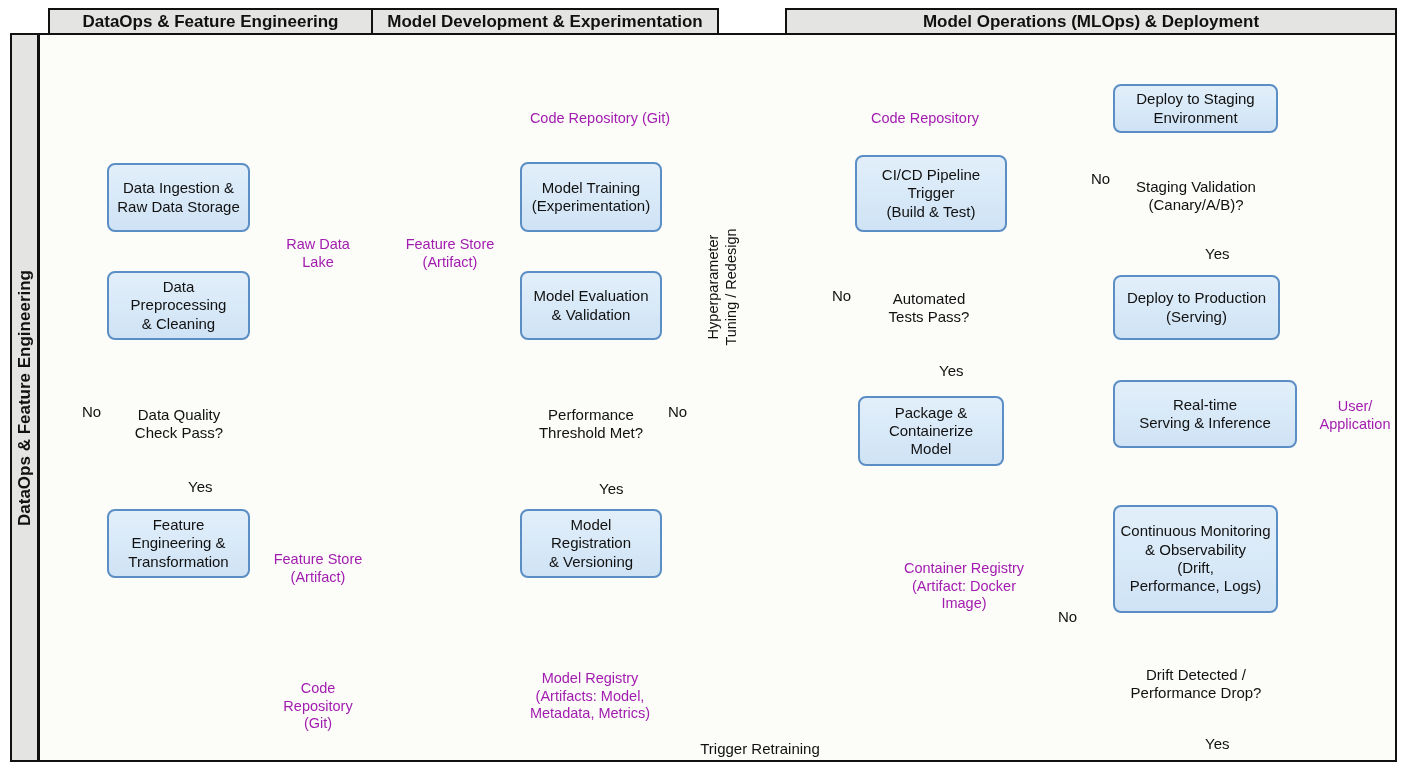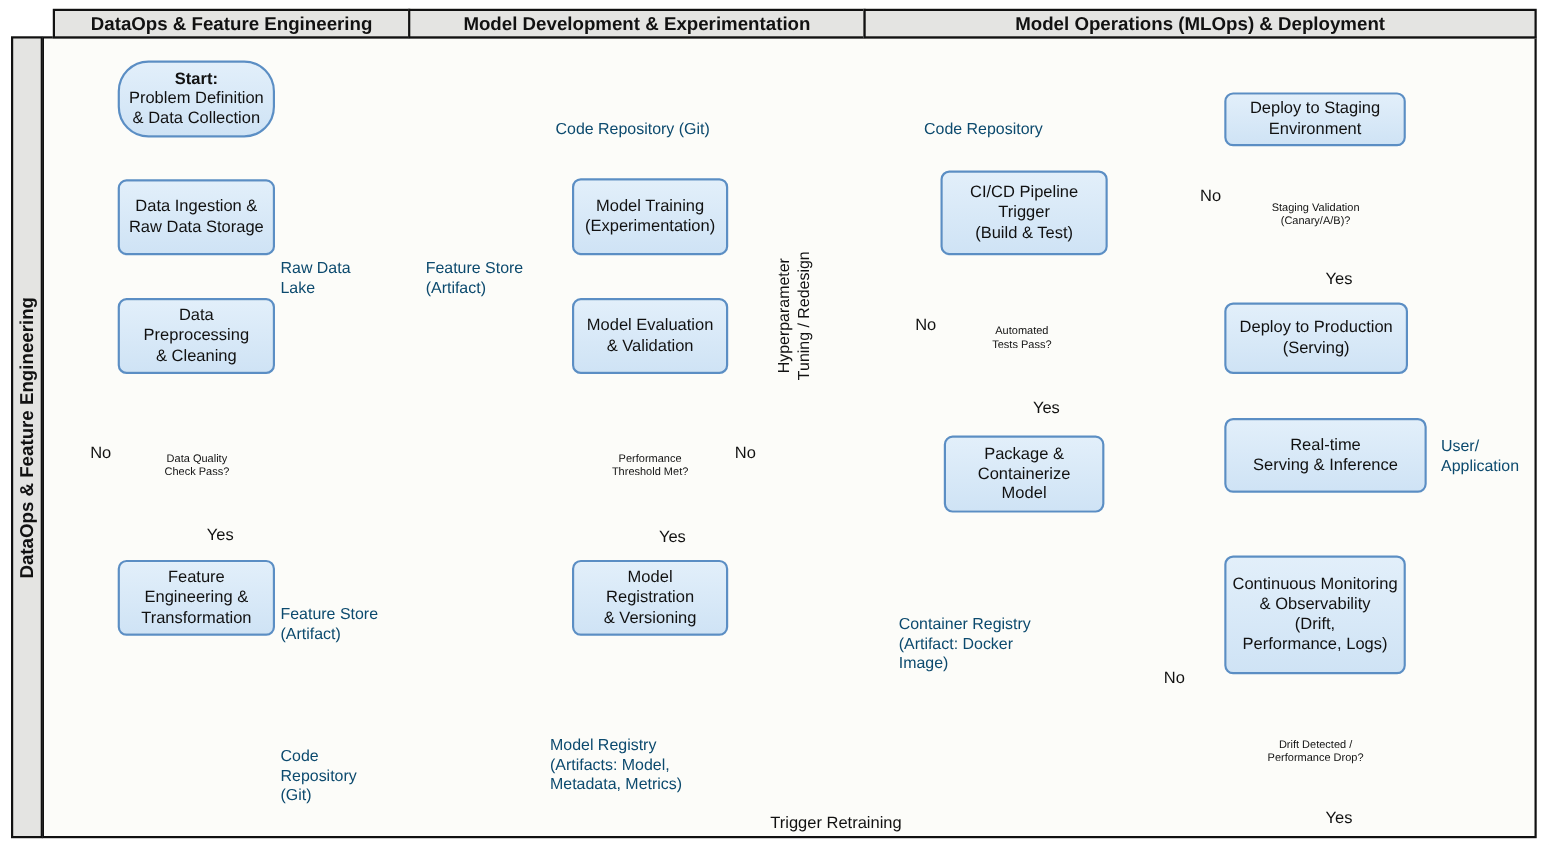--- a/index.html
+++ b/index.html
@@ -17,22 +17,22 @@
   .sidebar{position:absolute;left:10px;top:33px;width:29px;height:729px;background:var(--header-bg);
        border:2px solid #111;display:flex;align-items:center;justify-content:center}
   .sidebar span{writing-mode:vertical-rl;transform:rotate(180deg);font-weight:bold;font-size:17px;color:#111;white-space:nowrap}
   svg.layer{position:absolute;left:0;top:0;width:1408px;height:768px;pointer-events:none}
   .box{position:absolute;background:linear-gradient(180deg,#e2effa 0%,#cfe3f5 100%);
        border:2px solid var(--node-border);border-radius:8px;display:flex;align-items:center;justify-content:center;
        text-align:center;font-size:15px;line-height:1.22;color:#111;white-space:pre-line}
   .box.start{border-radius:28px}
   .box .bold{font-weight:bold;display:block}
   .dtxt{position:absolute;display:flex;align-items:center;justify-content:center;text-align:center;
-       font-size:10px;line-height:1.2;color:#111;white-space:pre-line}
-  .lbl{position:absolute;text-align:left;font-size:14.5px;line-height:1.22;color:#0c4a6e;white-space:pre-line}
+       font-size:15px;line-height:1.2;color:#111;white-space:pre-line}
+  .lbl{position:absolute;text-align:center;font-size:14.5px;line-height:1.22;color:#a21caf;white-space:pre-line}
   .elbl{position:absolute;font-size:15px;color:#111;white-space:nowrap}
   .rot{position:absolute;display:flex;align-items:center;justify-content:center;text-align:center;
        font-size:14.5px;line-height:1.25;color:#111;white-space:pre-line;transform:rotate(-90deg)}
   .db-body{fill:var(--db-fill);stroke:var(--db-border);stroke-width:2.6;stroke-linejoin:round}
   .db-arc{fill:none;stroke:var(--db-border);stroke-width:2.6}
   .db-top{fill:var(--db-fill);stroke:var(--db-border);stroke-width:2.6}
   .db-dot{fill:var(--db-border)}
   .cloud-body{fill:#fdfdfb;stroke:var(--db-border);stroke-width:3}
   .edge{fill:none;stroke:var(--line);stroke-width:2}
   .dia{fill:var(--decision-fill);stroke:var(--decision-border);stroke-width:2;stroke-linejoin:round}
@@ -135,34 +135,30 @@
     <use href="#sym-db" x="1309" y="503" width="60" height="58"></use>
     <use href="#sym-git" x="568" y="50" width="64" height="64"></use>
     <use href="#sym-git" x="893" y="50" width="64" height="64"></use>
     <use href="#sym-cloud" x="895" y="502" width="70" height="50"></use>
   </svg>
 
   <div class="mainarea"></div>
   <div class="hdr" style="left:48px;width:325px">
       <span>DataOps &amp; Feature Engineering</span>
     </div>
-  <div class="hdr" style="left:371px;width:416px">
+  <div class="hdr" style="left:371px;width:348px">
       <span>Model Development &amp; Experimentation</span>
     </div>
   <div class="hdr" style="left:785px;width:612px">
       <span>Model Operations (MLOps) &amp; Deployment</span>
     </div>
   <div class="sidebar">
       <span>DataOps &amp; Feature Engineering</span>
     </div>
 
-  <div class="box start" style="left:107px;top:55px;width:143px;height:70px">
-    <div><span class="bold">Start:</span><span>Problem Definition
-&amp; Data Collection</span></div>
-  </div>
   <div class="box" style="left:107px;top:163px;width:143px;height:69px"><span>Data Ingestion &amp;
 Raw Data Storage</span></div>
   <div class="box" style="left:107px;top:271px;width:143px;height:69px"><span>Data
 Preprocessing
 &amp; Cleaning</span></div>
   <div class="box" style="left:107px;top:509px;width:143px;height:69px"><span>Feature
 Engineering &amp;
 Transformation</span></div>
   <div class="dtxt" style="left:107px;top:400px;width:144px;height:48px"><span>Data Quality
 Check Pass?</span></div>
@@ -194,21 +190,21 @@
 
   <div class="lbl" style="left:840px;top:110px;width:170px">Code Repository</div>
   <div class="box" style="left:855px;top:155px;width:152px;height:77px"><span>CI/CD Pipeline
 Trigger
 (Build &amp; Test)</span></div>
   <div class="dtxt" style="left:857px;top:284px;width:144px;height:48px"><span>Automated
 Tests Pass?</span></div>
   <div class="box" style="left:858px;top:396px;width:146px;height:70px"><span>Package &amp;
 Containerize
 Model</span></div>
-  <div class="lbl" style="left:817px;top:560px;width:150px">Container Registry
+  <div class="lbl" style="left:889px;top:560px;width:150px">Container Registry
 (Artifact: Docker
 Image)</div>
   <div class="box" style="left:1113px;top:84px;width:165px;height:49px"><span>Deploy to Staging
 Environment</span></div>
   <div class="dtxt" style="left:1112px;top:172px;width:168px;height:48px"><span>Staging Validation
 (Canary/A/B)?</span></div>
   <div class="box" style="left:1113px;top:275px;width:167px;height:65px"><span>Deploy to Production
 (Serving)</span></div>
   <div class="box" style="left:1113px;top:380px;width:184px;height:68px"><span>Real-time
 Serving &amp; Inference</span></div>

